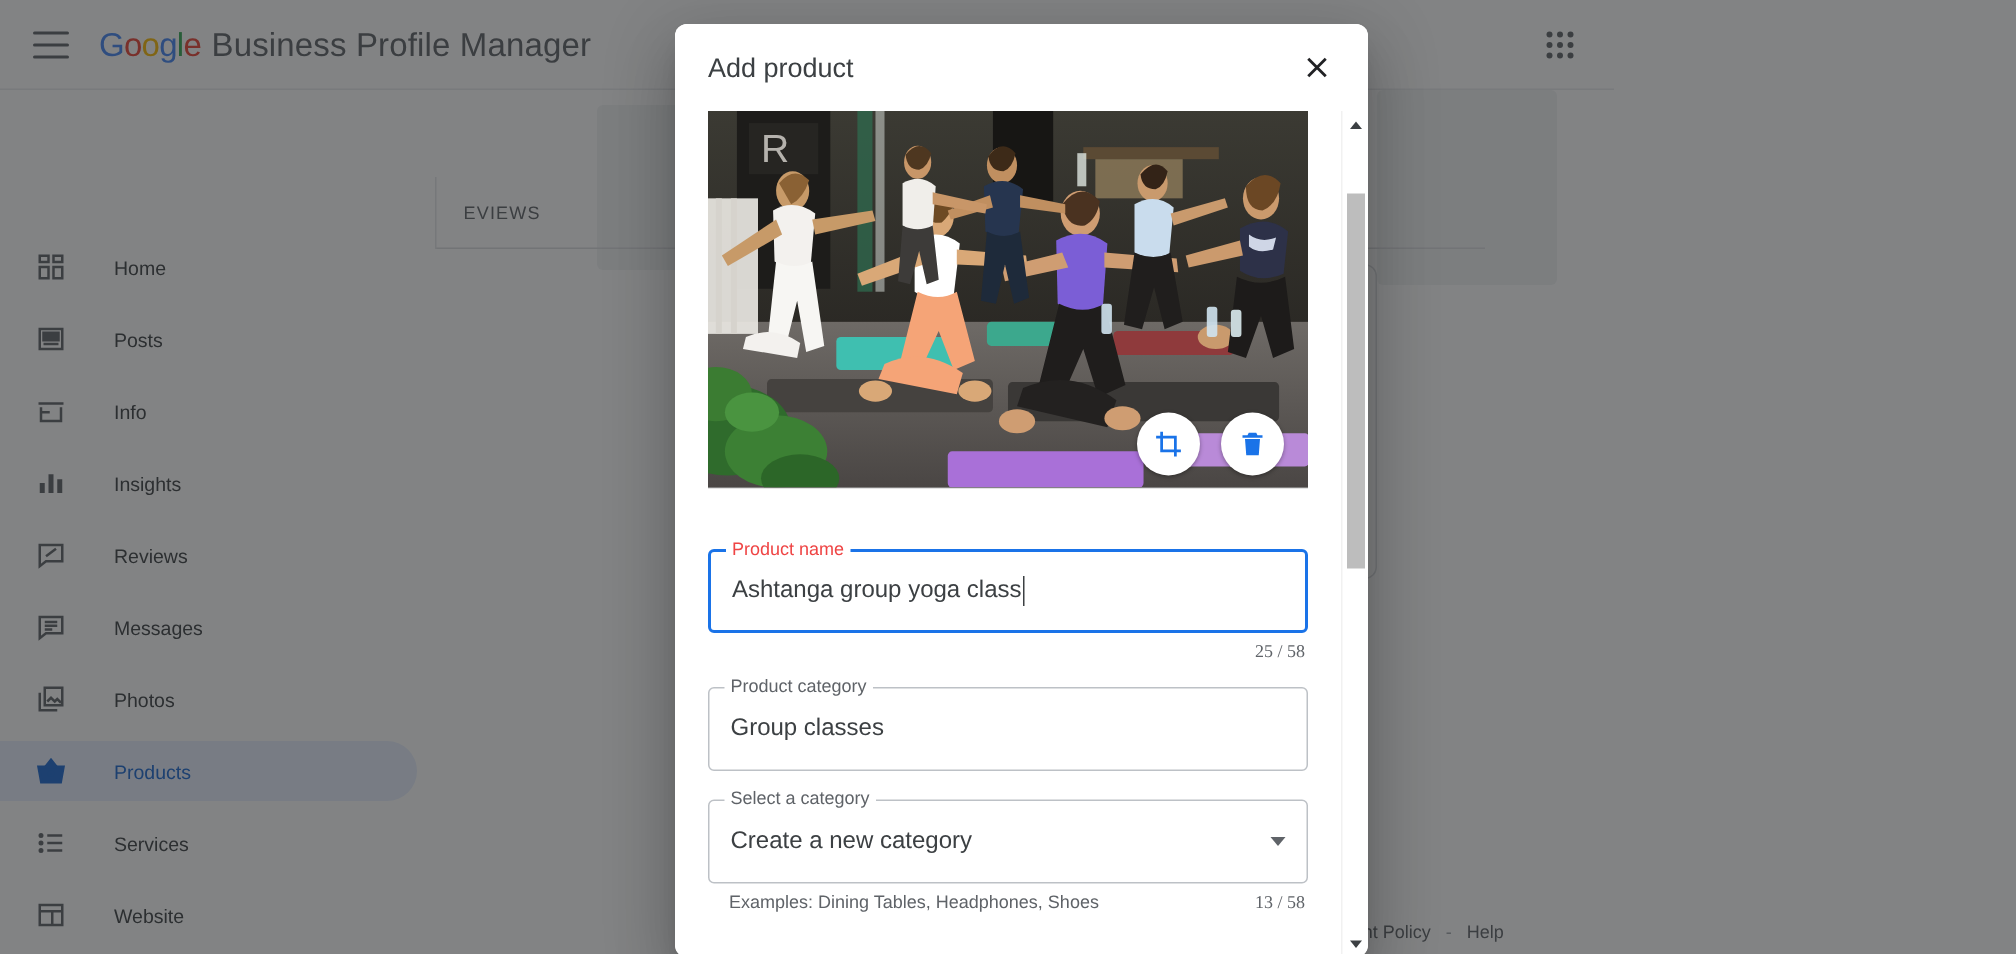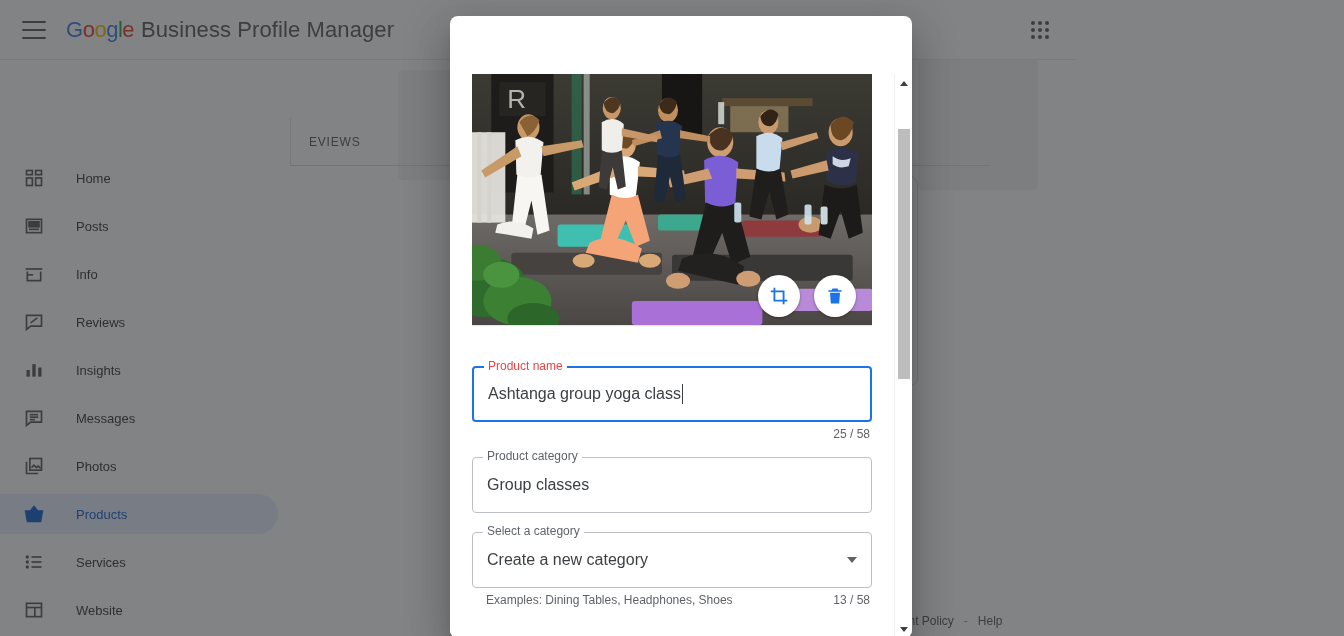--- a/index.html
+++ b/index.html
@@ -174,21 +174,21 @@
   .mdc-field .value { font-size: 16px; color: #3c4043; }
   .mdc-field .caret {
     display: inline-block; width: 1px; height: 20px; background: #3c4043;
     margin-left: 1px; vertical-align: -4px;
   }
   .helper-row {
     display: flex; justify-content: space-between;
     margin: 5px 22px 0 22px; font-size: 12px; color: #5f6368;
   }
   .helper-row .left { padding-left: 14px; }
-  .helper-row .right { padding-right: 2px; }
+  .helper-row .right { padding-right: 2px; font-family: Liberation Serif, serif; }
   #category-block { margin-top: 19px; }
   #prodcat-block { margin-top: 16px; }
   .arrow-down {
     position: absolute; right: 14px; top: 50%; transform: translateY(-50%);
     width: 0; height: 0;
     border-left: 5px solid transparent; border-right: 5px solid transparent;
     border-top: 6px solid #5f6368;
   }
 
   
@@ -277,37 +277,37 @@
           <line x1="2" y1="6" x2="22" y2="6"></line>
             <path d="M4 9v11h16V9"></path>
             <line x1="4" y1="13" x2="11" y2="13"></line>
         </svg>
       </span>
       <span class="lbl">Info</span>
     </div>
 
     <div class="nav-item">
       <span class="ic">
-        <svg width="20" height="20" viewBox="0 0 24 24" fill="none" stroke="#5f6368" stroke-width="2">
-          <path d="M3 4h18v13H8l-5 4z"></path>
-            <path d="M8 13l8-6"></path>
-        </svg>
-      </span>
-      <span class="lbl">Reviews</span>
-    </div>
-
-    <div class="nav-item">
-      <span class="ic">
         <svg width="20" height="20" viewBox="0 0 24 24" fill="#5f6368" stroke="none">
           <rect x="3" y="12" width="4" height="8"></rect>
             <rect x="10" y="5" width="4" height="15"></rect>
             <rect x="17" y="9" width="4" height="11"></rect>
         </svg>
       </span>
       <span class="lbl">Insights</span>
+    </div>
+
+    <div class="nav-item">
+      <span class="ic">
+        <svg width="20" height="20" viewBox="0 0 24 24" fill="none" stroke="#5f6368" stroke-width="2">
+          <path d="M3 4h18v13H8l-5 4z"></path>
+            <path d="M8 13l8-6"></path>
+        </svg>
+      </span>
+      <span class="lbl">Reviews</span>
     </div>
 
     <div class="nav-item">
       <span class="ic">
         <svg width="20" height="20" viewBox="0 0 24 24" fill="none" stroke="#5f6368" stroke-width="2">
           <path d="M3 4h18v13H8l-5 4z"></path>
             <line x1="7" y1="8" x2="17" y2="8"></line>
           <line x1="7" y1="11" x2="17" y2="11"></line>
             <line x1="7" y1="14" x2="13" y2="14"></line>
         </svg>
@@ -392,20 +392,29 @@
     <a>Content Policy</a>
     <span class="sep">-</span>
     <a>Help</a>
   </div>
 </div>
 
 <div id="scrim"></div>
 
 <div id="modal">
 
+  <div id="modal-header">
+    <div id="modal-title">Add product</div>
+    <button id="modal-close">
+      <svg width="20" height="20" viewBox="0 0 24 24" fill="none" stroke="#202124" stroke-width="2.2">
+        <line x1="5" y1="5" x2="19" y2="19"></line>
+          <line x1="19" y1="5" x2="5" y2="19"></line>
+      </svg>
+    </button>
+  </div>
 
   <div id="modal-body">
 
     <div id="photo-wrap">
       <div id="photo">
         <svg viewBox="0 0 400 250" preserveAspectRatio="xMidYMid slice" aria-hidden="true">
           <defs>
             <linearGradient id="bgwall" x1="0" y1="0" x2="0" y2="1">
               <stop offset="0" stop-color="#3b3a33"></stop>
                 <stop offset="1" stop-color="#2a2824"></stop>

